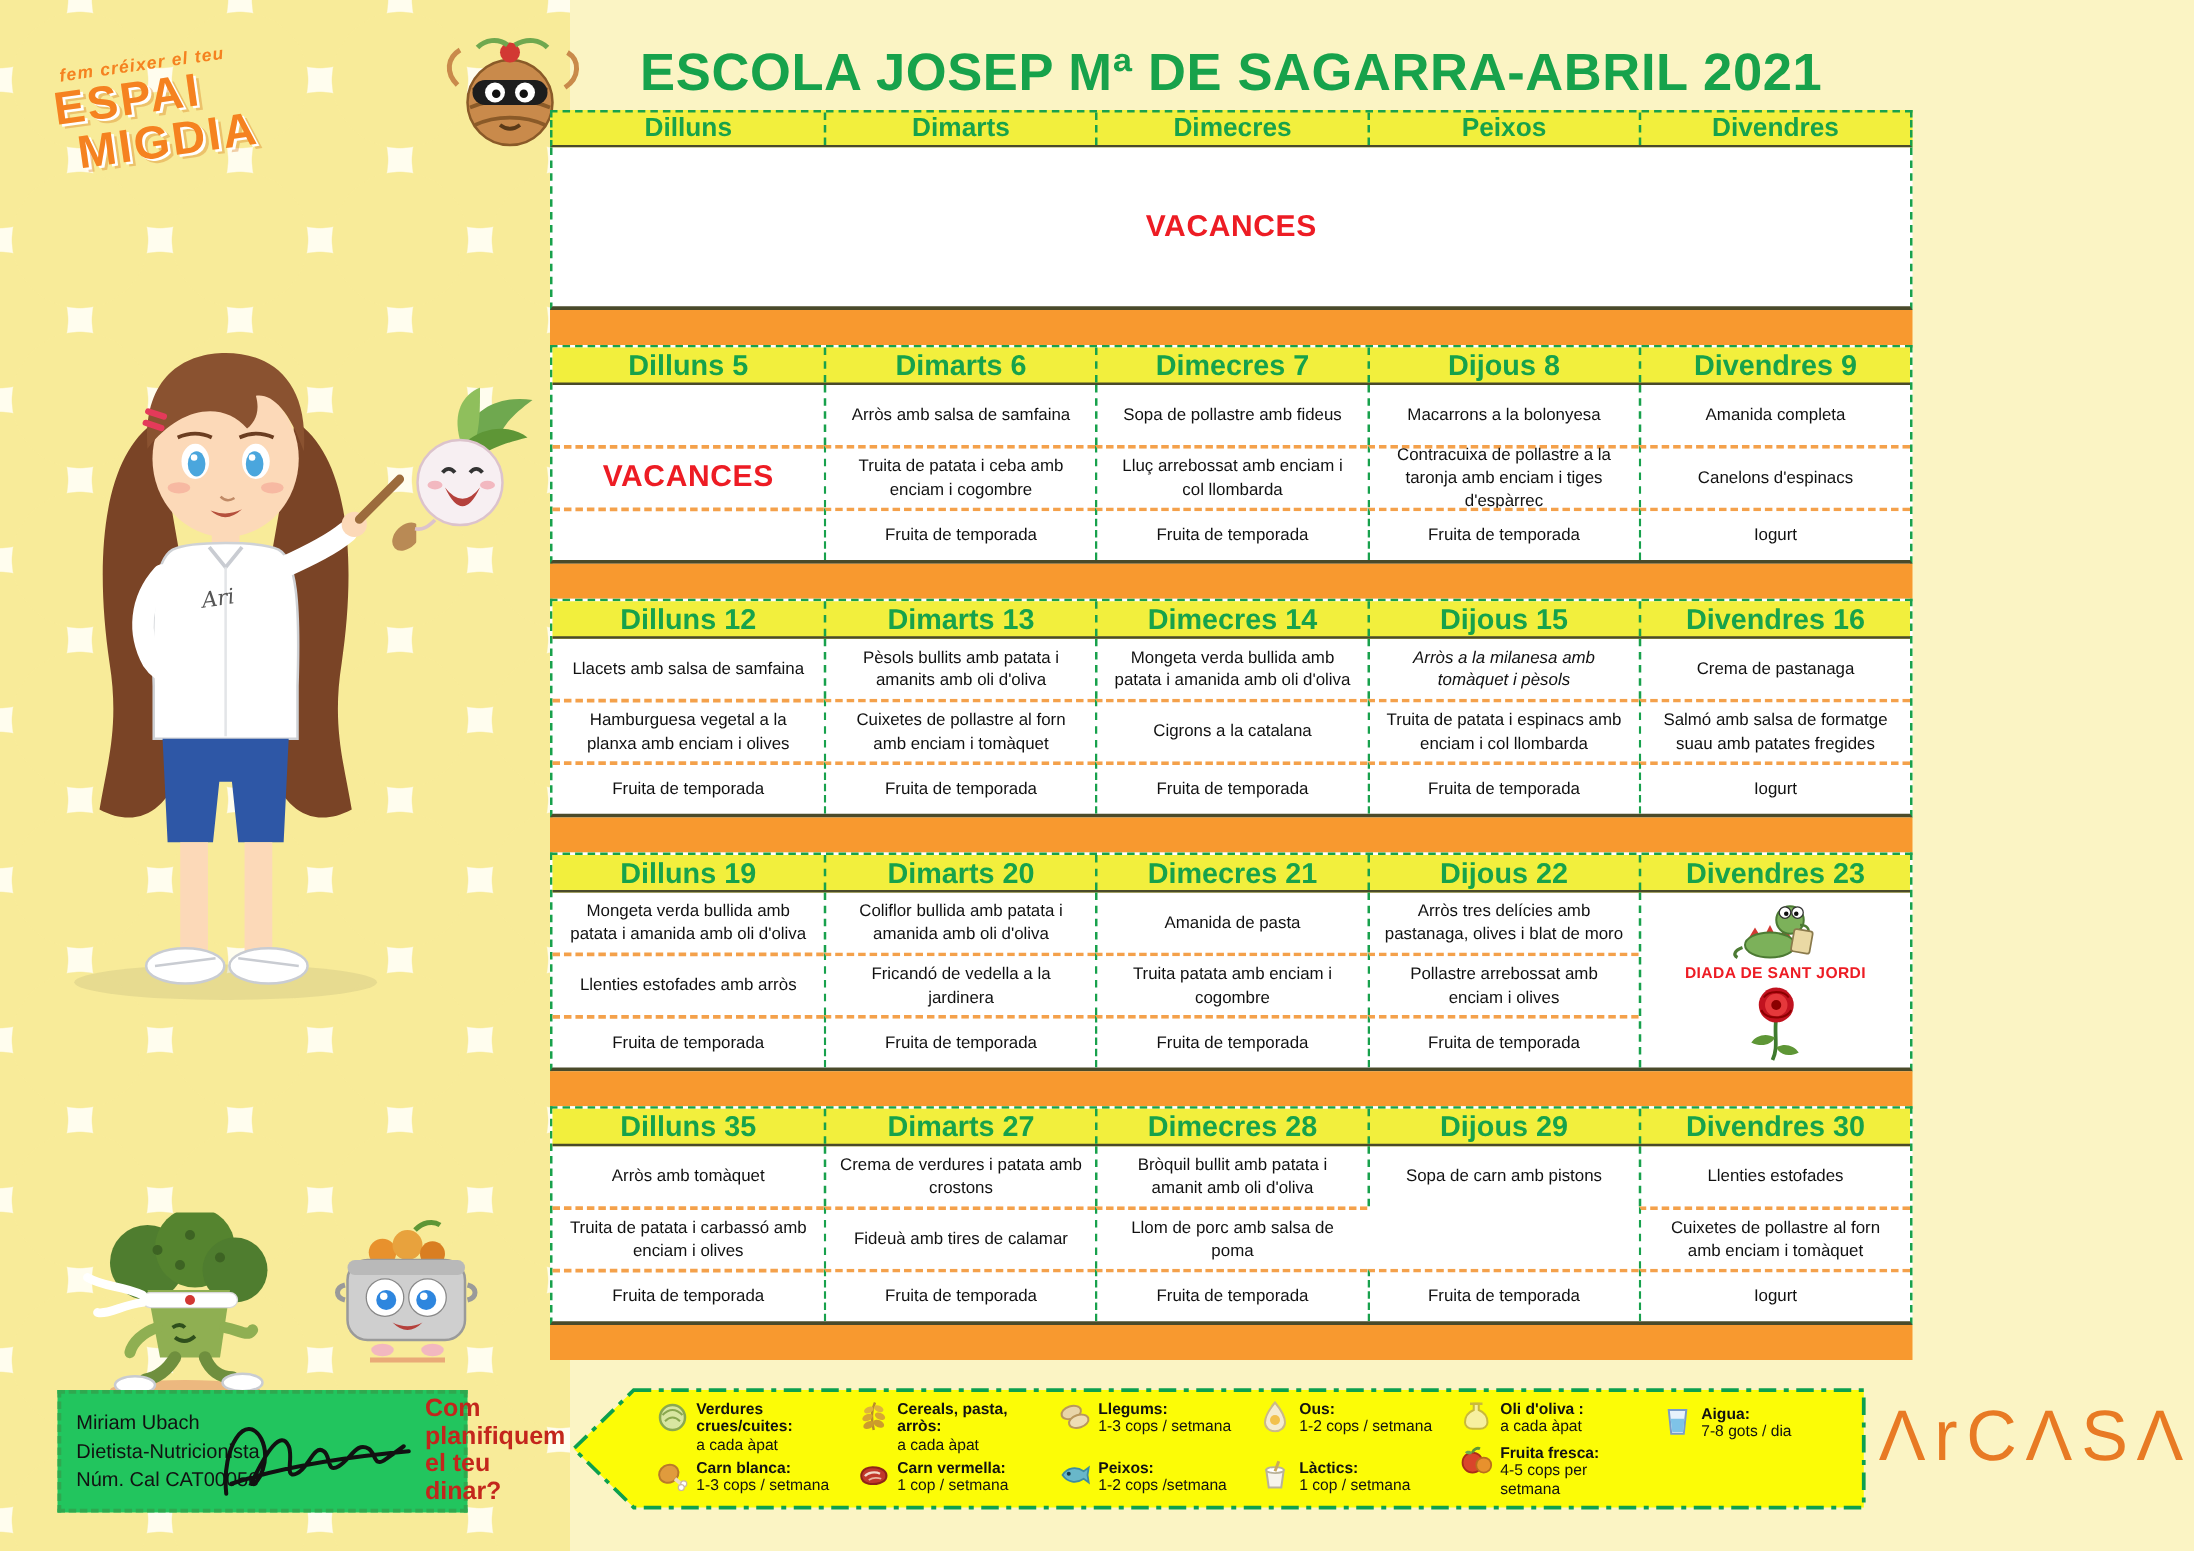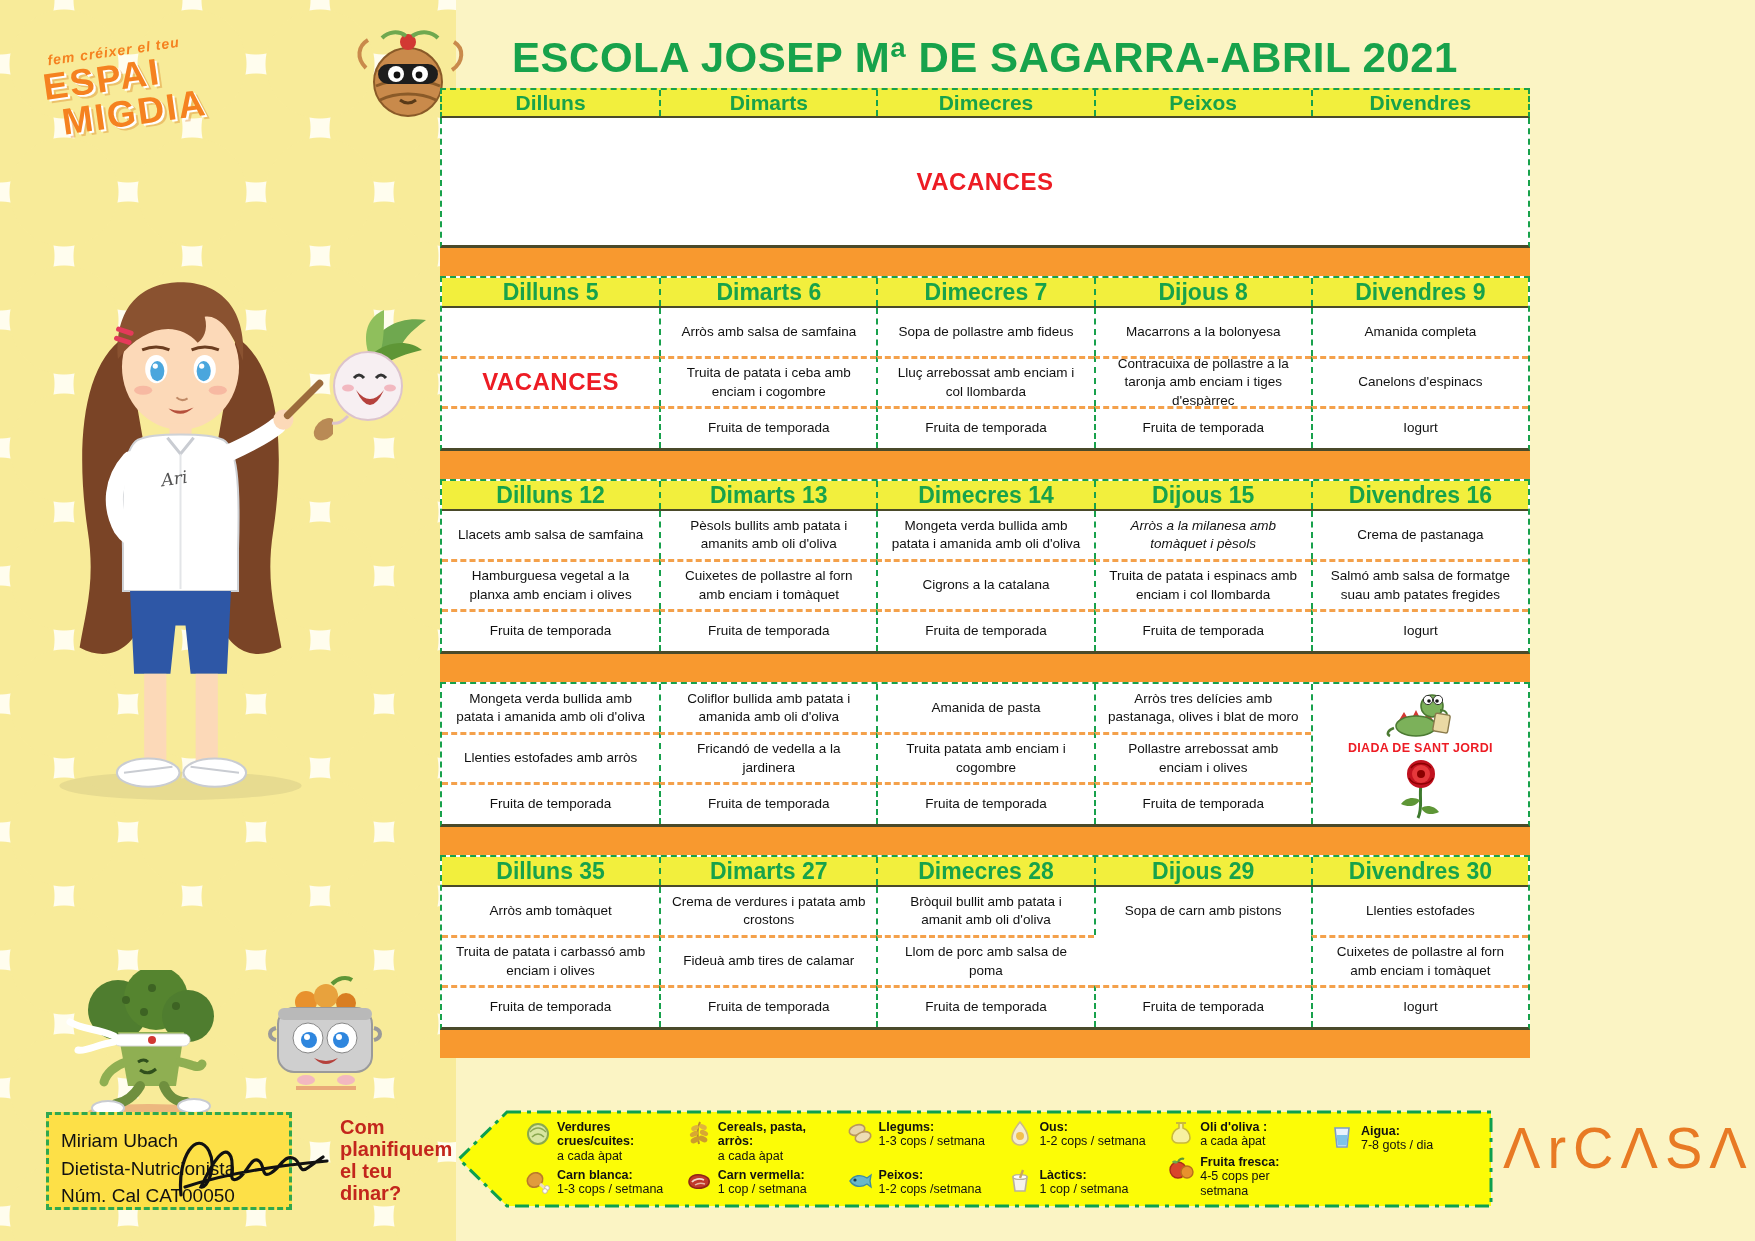--- a/index.html
+++ b/index.html
@@ -71,23 +71,23 @@
     display:flex; align-items:center; justify-content:center; text-align:center;
     font-size:13.5px; line-height:1.35; color:#111; padding:2px 10px;
   }
   .cell.csep { border-left:2px dashed #18A14C; }
   .cell.rsep { border-top:3px dashed #F4A14B; }
   .cell.merged { flex-direction:column; justify-content:center; gap:2px; padding:2px 4px; }
   .sant-jordi-label { color:#ED1C24; font-weight:700; font-size:12.5px; letter-spacing:.3px; }
 
   
   .sign-box {
-    position:absolute; left:46px; top:1112px; width:246px; height:98px;
-    background:#fde047; border:3px dashed #2FA84F; padding:12px 12px; z-index:3;
-    font-size:19px; color:#111; line-height:1.45;
+    position:absolute; left:46px; top:1112px; width:328px; height:98px;
+    background:#22c55e; border:3px dashed #2FA84F; padding:12px 12px; z-index:3;
+    font-size:16px; color:#111; line-height:1.45;
   }
   .sign-svg { position:absolute; left:118px; top:2px; }
 
   .legend-question {
     position:absolute; left:340px; top:1116px; width:118px; text-align:left;
     font-size:20px; font-weight:700; color:#C3261C; line-height:1.1; z-index:4;
   }
 
   .legend-banner { position:absolute; left:455px; top:1110px; width:1040px; height:98px; z-index:3; }
   .legend-banner svg.banner-bg { position:absolute; inset:0; }
@@ -308,20 +308,27 @@
             <div class="cell csep rsep" style="grid-area: 2 / 5;">Salmó amb salsa de formatge suau amb patates fregides</div>
             <div class="cell rsep" style="grid-area: 3 / 1;">Fruita de temporada</div>
             <div class="cell csep rsep" style="grid-area: 3 / 2;">Fruita de temporada</div>
             <div class="cell csep rsep" style="grid-area: 3 / 3;">Fruita de temporada</div>
             <div class="cell csep rsep" style="grid-area: 3 / 4;">Fruita de temporada</div>
             <div class="cell csep rsep" style="grid-area: 3 / 5;">Iogurt</div>
           </div>
         </div>
         <div class="orange-bar"></div>
         <div class="week-block">
+          <div class="week-header-row">
+            <div class="wh-cell">Dilluns 19</div>
+            <div class="wh-cell">Dimarts 20</div>
+            <div class="wh-cell">Dimecres 21</div>
+            <div class="wh-cell">Dijous 22</div>
+            <div class="wh-cell">Divendres 23</div>
+          </div>
           <div class="week-grid">
             <div class="cell" style="grid-area: 1 / 1;">Mongeta verda bullida amb patata i amanida amb oli d'oliva</div>
             <div class="cell csep" style="grid-area: 1 / 2;">Coliflor bullida amb patata i amanida amb oli d'oliva</div>
             <div class="cell csep" style="grid-area: 1 / 3;">Amanida de pasta</div>
             <div class="cell csep" style="grid-area: 1 / 4;">Arròs tres delícies amb pastanaga, olives i blat de moro</div>
             <div class="cell merged csep" style="grid-area: 1 / 5 / span 3;">
               <svg width="72" height="50" viewBox="0 0 72 50">
                 <path d="M14,34 L20,24 L26,34 L32,22 L38,34 L44,24 L50,34" fill="#D23833"></path>
                 <ellipse cx="32" cy="38" rx="20" ry="10" fill="#7CB15A" stroke="#4C7A33" stroke-width="1.6"></ellipse>
                 <circle cx="48" cy="18" r="11" fill="#7CB15A" stroke="#4C7A33" stroke-width="1.6"></circle>

